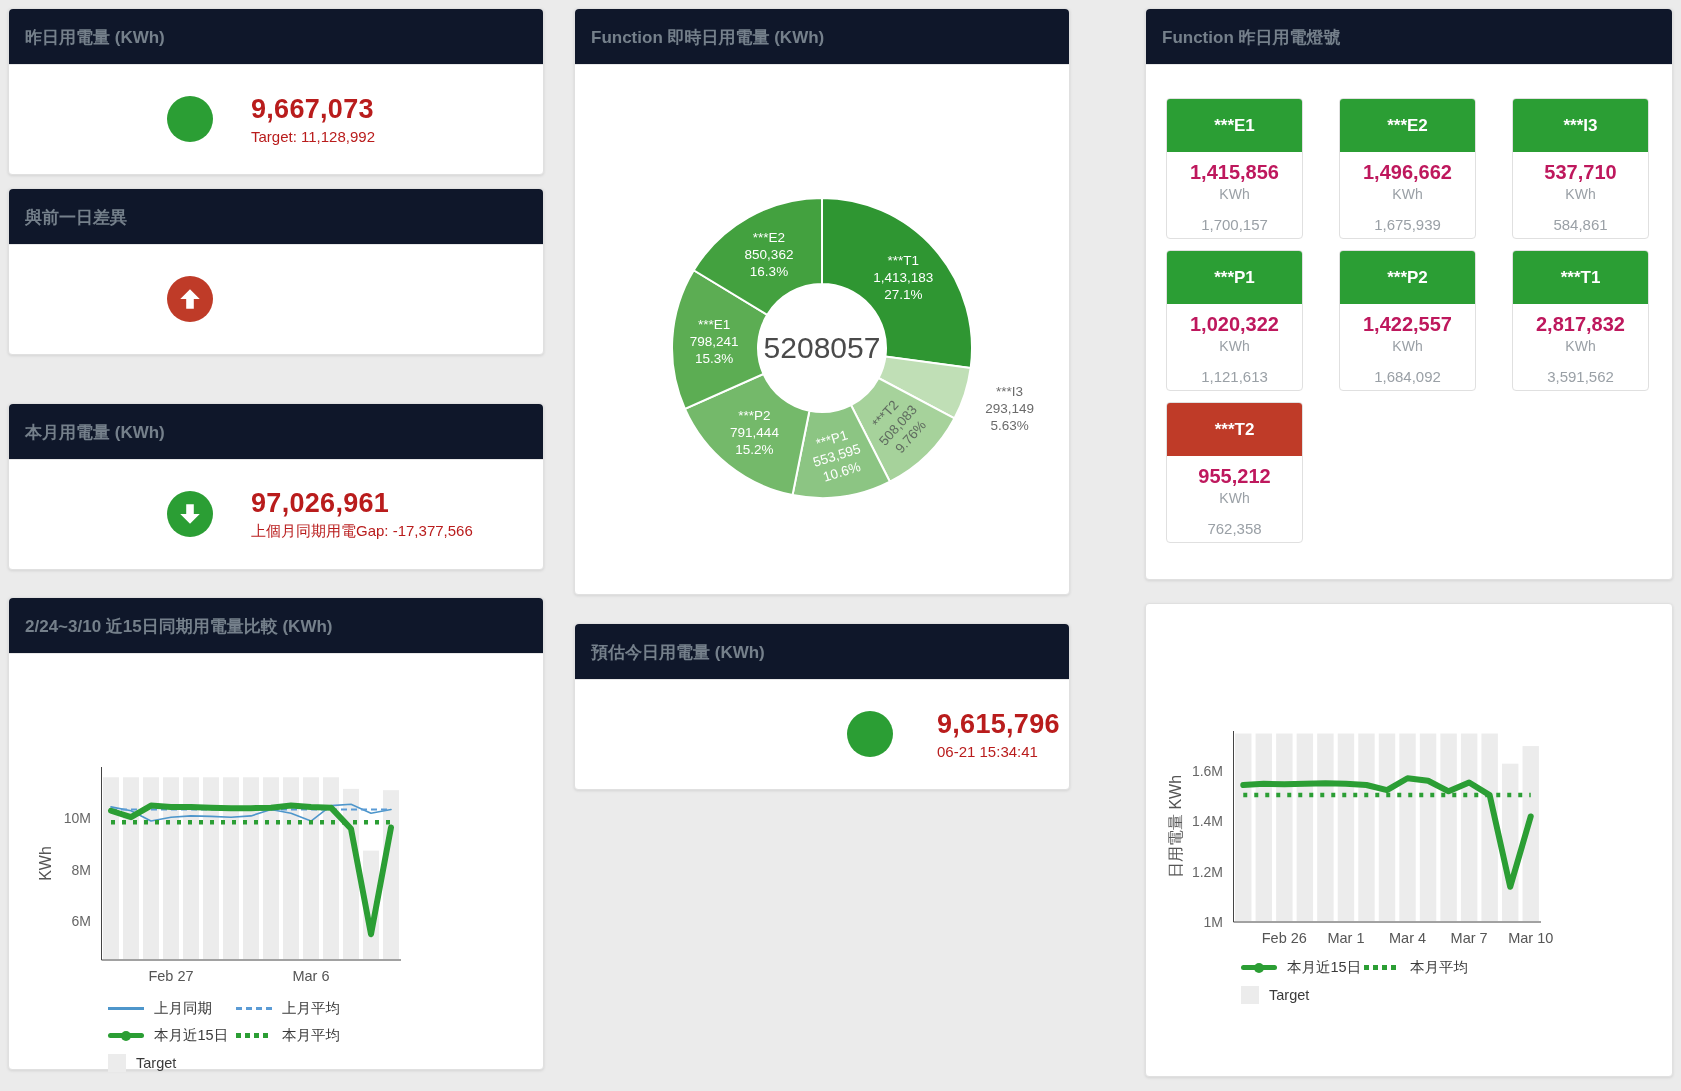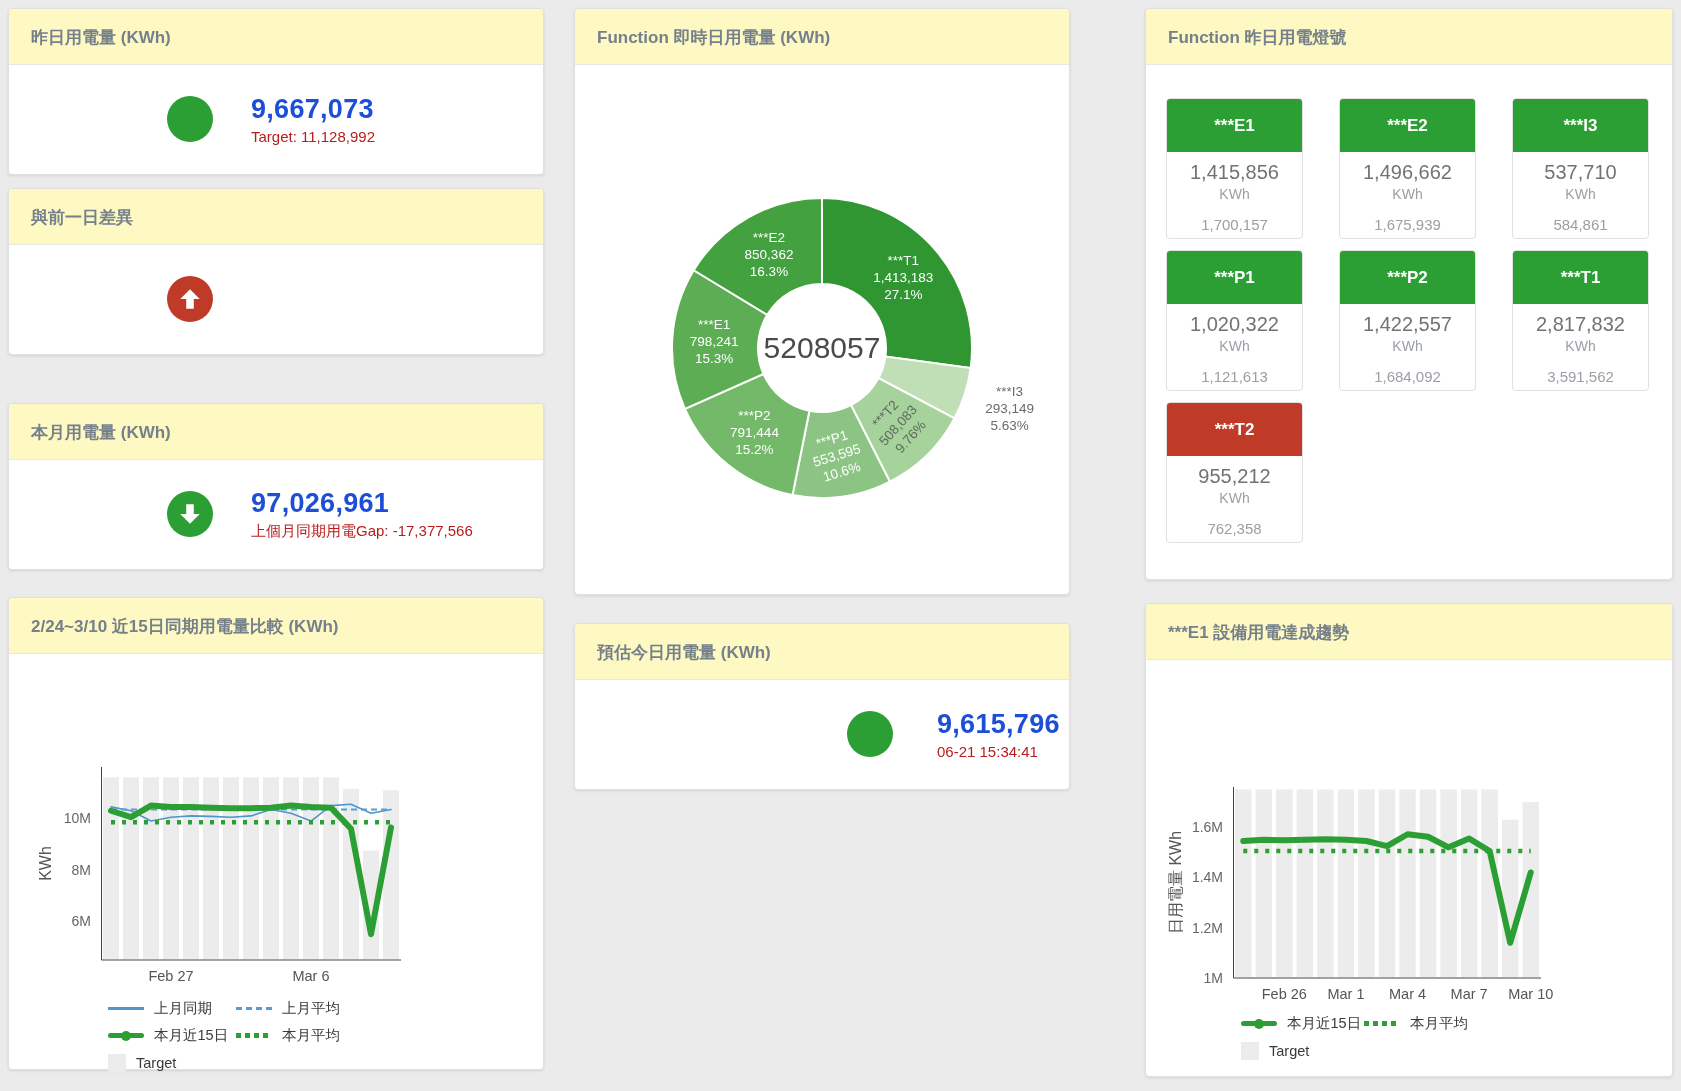--- a/index.html
+++ b/index.html
@@ -1,43 +1,43 @@
 <!DOCTYPE html>
 <html><head>
 <meta charset="utf-8">
 <style>
   html,body{margin:0;padding:0;background:#ebebeb;font-family:"Liberation Sans","DejaVu Sans",sans-serif;}
   .page{position:relative;width:1681px;height:1091px;background:#ebebeb;overflow:hidden;}
   .card{position:absolute;background:#fff;border:1px solid #e0e0e0;border-radius:4px;box-shadow:0 1px 3px rgba(0,0,0,.10);}
-  .card-hd{height:56px;box-sizing:border-box;padding:17px 22px;background:#fef9c3;border-bottom:1px solid #e8e8e8;
+  .card-hd{height:56px;box-sizing:border-box;padding:17px 16px;background:#0f172a;border-bottom:1px solid #e8e8e8;
            border-radius:4px 4px 0 0;font-size:17px;font-weight:700;color:#75808b;white-space:nowrap;overflow:hidden;}
   
   #card-yesterday{left:8px;top:8px;width:534px;height:165px}
   #card-diff{left:8px;top:188px;width:534px;height:165px}
   #card-month{left:8px;top:403px;width:534px;height:165px}
   #card-compare{left:8px;top:597px;width:534px;height:471px}
   #card-donut{left:574px;top:8px;width:494px;height:585px}
   #card-estimate{left:574px;top:623px;width:494px;height:165px}
   #card-lights{left:1145px;top:8px;width:526px;height:570px}
   #card-trend{left:1145px;top:603px;width:526px;height:472px}
   
   .kpi{height:108px;display:flex;align-items:center;gap:38px;padding-left:158px;box-sizing:border-box;}
   #card-estimate .kpi{padding-left:272px;gap:44px;}
   .dot{width:46px;height:46px;border-radius:50%;flex:0 0 auto;display:flex;align-items:center;justify-content:center;}
   .dot.green{background:#2b9e34}
   .dot.red{background:#bf3b28}
-  .kpi-value{font-size:27px;font-weight:700;color:#1d4ed8;letter-spacing:.3px;white-space:nowrap;}
+  .kpi-value{font-size:27px;font-weight:700;color:#b91c1c;letter-spacing:.3px;white-space:nowrap;}
   .kpi-sub{font-size:15px;color:#b91c1c;margin-top:3px;white-space:nowrap;}
   
   .tiles{padding:33px 20px 0 20px;display:flex;flex-wrap:wrap;gap:11px 36px;}
   .tile{width:137px;height:141px;box-sizing:border-box;border:1px solid #e0e0e0;border-radius:4px;background:#fff;text-align:center;}
   .tile-head{height:53px;display:flex;align-items:center;justify-content:center;color:#fff;font-weight:700;font-size:17px;border-radius:3px 3px 0 0;}
   .tile-head.green{background:#2b9e34}
   .tile-head.red{background:#bf3b28}
-  .tile-value{font-size:20px;font-weight:400;color:#737373;margin-top:9px;white-space:nowrap;}
+  .tile-value{font-size:20px;font-weight:700;color:#be185d;margin-top:9px;white-space:nowrap;}
   .tile-unit{font-size:14px;color:#9aa0a6;margin-top:2px;}
   .tile-target{font-size:15px;color:#9aa0a6;margin-top:14px;white-space:nowrap;}
   
   svg{display:block}
   #compare-svg{margin-top:105px;}
   #trend-svg{margin-top:119px;}
   .legend{display:grid;row-gap:6px;font-size:14.5px;color:#3a3a3a;}
   .legend-compare{margin:7px 0 0 99px;grid-template-columns:128px auto;}
   .legend-trend{margin:6px 0 0 95px;grid-template-columns:123px auto;}
   .legend-item{display:flex;align-items:center;gap:10px;height:21px;cursor:default;text-align:center;}
@@ -247,21 +247,20 @@
         <div class="tile">
           <div class="tile-head red">***T2</div>
           <div class="tile-value">955,212</div>
           <div class="tile-unit">KWh</div>
           <div class="tile-target">762,358</div>
         </div>
       </div>
   </section>
 
   <section class="card" id="card-trend">
-    <header class="card-hd">***E1 設備用電達成趨勢</header>
     <svg id="trend-svg" width="526" height="228" viewBox="0 0 526 228">
         <rect x="89.05333333333333" y="10.51315789473685" width="16.42666666666667" height="187.48684210526315" fill="#ececec"></rect>
         <rect x="109.58666666666666" y="10.51315789473685" width="16.42666666666667" height="187.48684210526315" fill="#ececec"></rect>
         <rect x="130.12" y="10.51315789473685" width="16.42666666666667" height="187.48684210526315" fill="#ececec"></rect>
         <rect x="150.65333333333336" y="10.51315789473685" width="16.42666666666667" height="187.48684210526315" fill="#ececec"></rect>
         <rect x="171.18666666666667" y="10.51315789473685" width="16.42666666666667" height="187.48684210526315" fill="#ececec"></rect>
         <rect x="191.72000000000003" y="10.51315789473685" width="16.42666666666667" height="187.48684210526315" fill="#ececec"></rect>
         <rect x="212.25333333333336" y="10.51315789473685" width="16.42666666666667" height="187.48684210526315" fill="#ececec"></rect>
         <rect x="232.7866666666667" y="10.51315789473685" width="16.42666666666667" height="187.48684210526315" fill="#ececec"></rect>
         <rect x="253.32000000000002" y="10.51315789473685" width="16.42666666666667" height="187.48684210526315" fill="#ececec"></rect>

